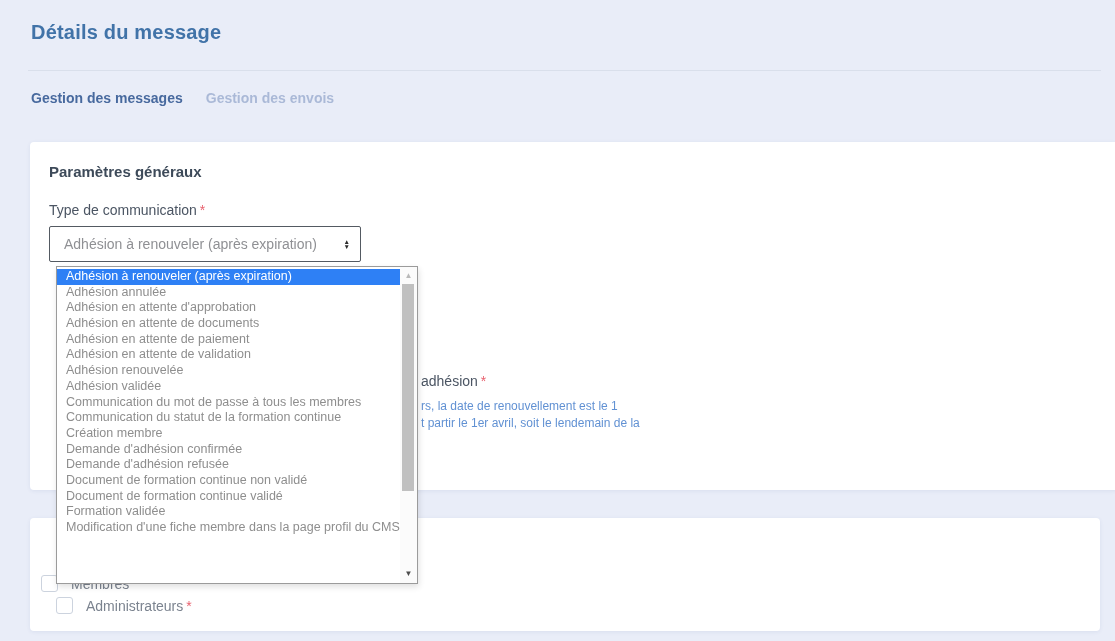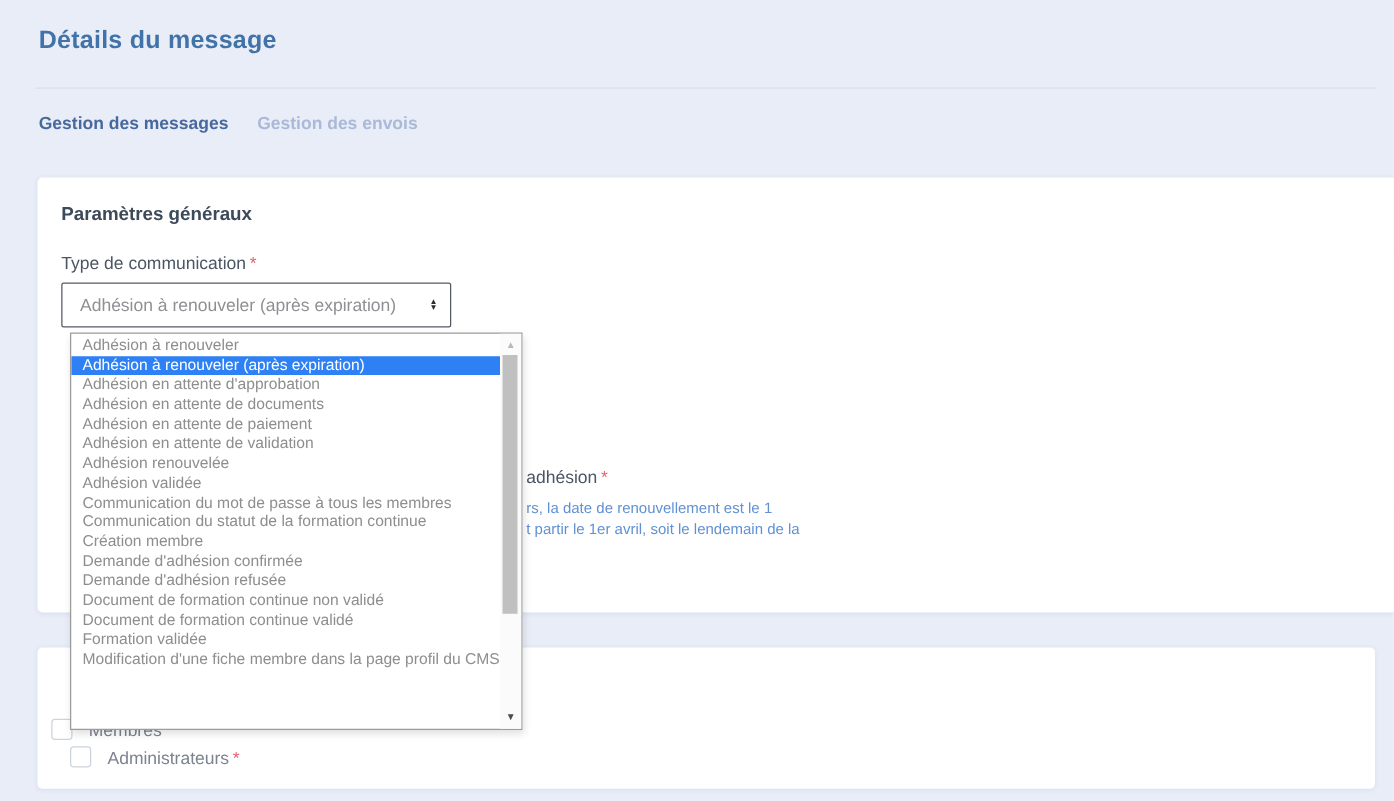--- a/index.html
+++ b/index.html
@@ -131,22 +131,22 @@
   <div class="checkbox-row" id="row-admins">
     <div class="checkbox"></div>
     <div class="checkbox-label">
       <span>Administrateurs</span><span class="req">*</span>
     </div>
   </div>
 </div>
 
 <div class="dropdown">
   <div class="dd-list">
-      <div class="dd-item">Adhésion à renouveler</div>
       <div class="dd-item selected">Adhésion à renouveler (après expiration)</div>
+      <div class="dd-item">Adhésion annulée</div>
       <div class="dd-item">Adhésion en attente d'approbation</div>
       <div class="dd-item">Adhésion en attente de documents</div>
       <div class="dd-item">Adhésion en attente de paiement</div>
       <div class="dd-item">Adhésion en attente de validation</div>
       <div class="dd-item">Adhésion renouvelée</div>
       <div class="dd-item">Adhésion validée</div>
       <div class="dd-item">Communication du mot de passe à tous les membres</div>
       <div class="dd-item">Communication du statut de la formation continue</div>
       <div class="dd-item">Création membre</div>
       <div class="dd-item">Demande d'adhésion confirmée</div>

